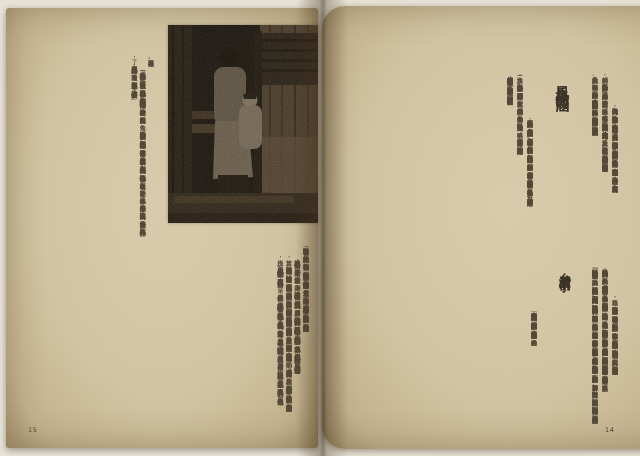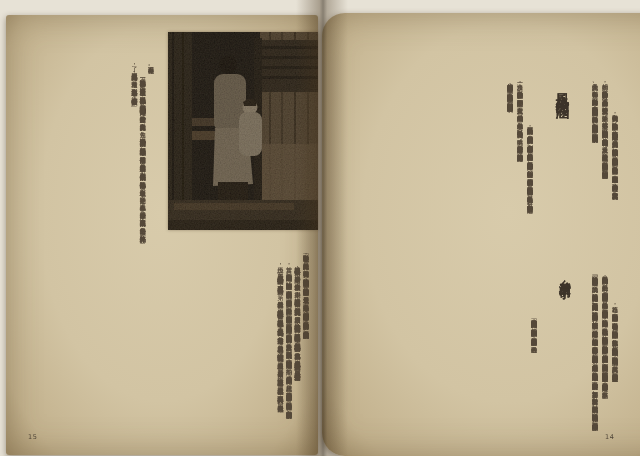--- a/index.html
+++ b/index.html
@@ -8,21 +8,20 @@
     background:#e7e2d6;
     font-family:"DejaVu Serif", serif;
   }
   .spread{position:absolute;left:0;top:0;width:640px;height:456px;}
   .page{
     position:absolute;
     background:
       radial-gradient(ellipse at 50% 45%, #d8cbab 0%, #d2c4a3 55%, #c3b28e 85%, #ab9873 100%);
     box-shadow: inset 0 0 34px rgba(92,72,40,.38), 0 2px 6px rgba(60,45,25,.45);
     border-radius:3px;
-    margin-top:7px;
   }
   .page-left{left:6px;top:8px;width:312px;height:440px;}
   .page-right{left:322px;top:6px;width:372px;height:443px;border-radius:23px;}
   .gutter-shadow{
     position:absolute;left:296px;top:0;width:52px;height:456px;
     background:linear-gradient(90deg, rgba(70,52,28,0) 0%, rgba(70,52,28,.38) 45%, rgba(40,28,12,.5) 52%, rgba(70,52,28,.32) 60%, rgba(70,52,28,0) 100%);
     pointer-events:none;
   }
   .vband{
     position:absolute;

